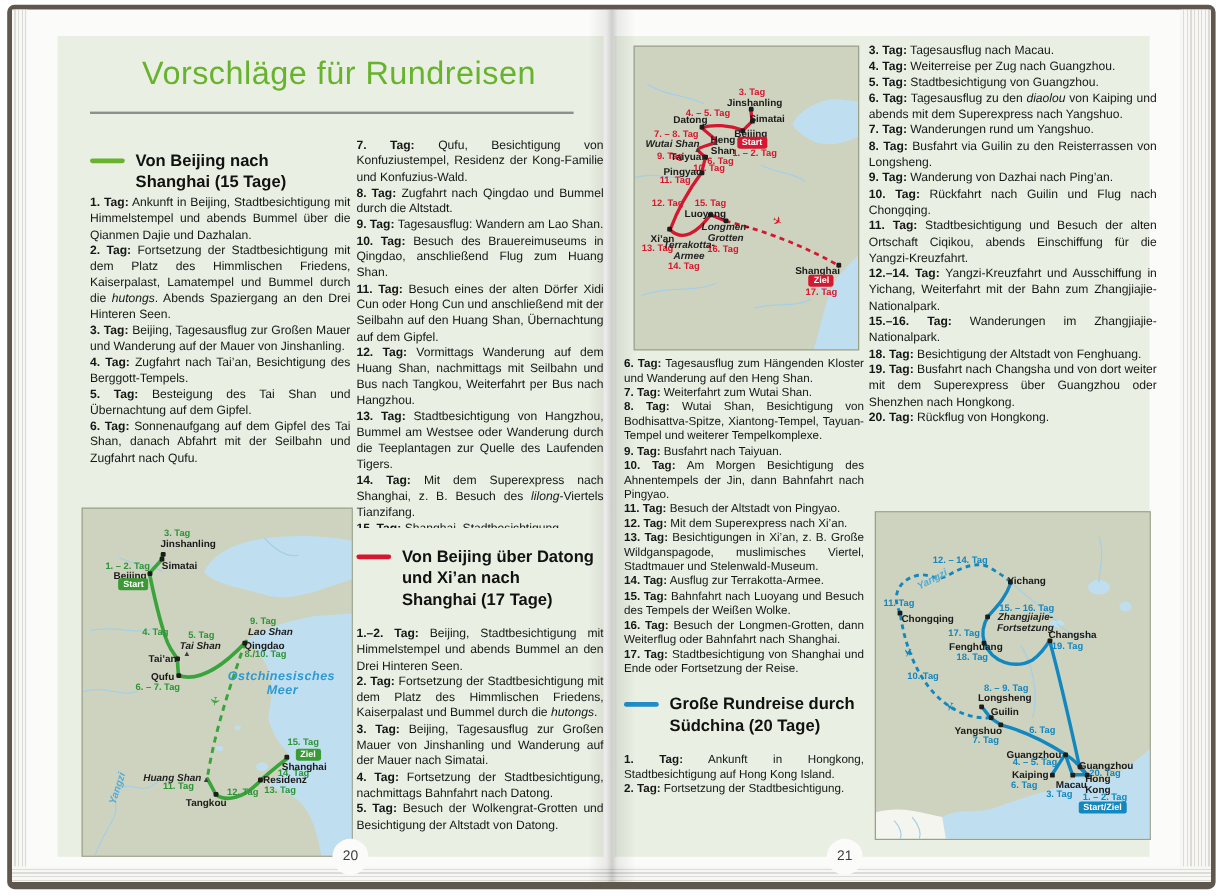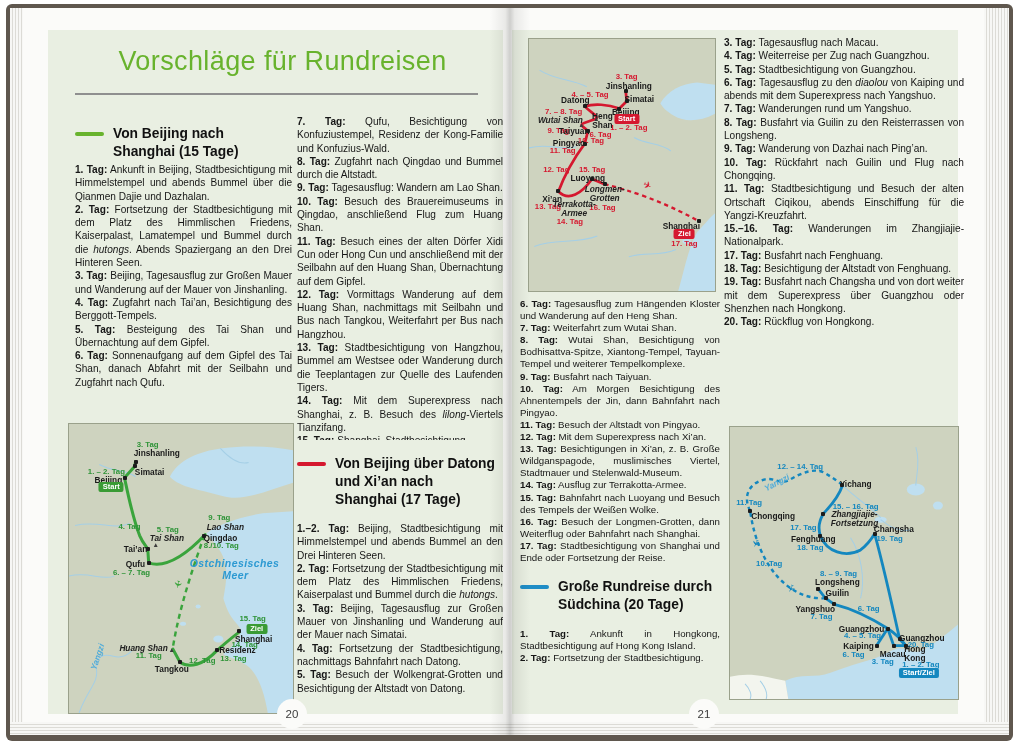--- a/index.html
+++ b/index.html
@@ -268,22 +268,22 @@
     <div class="col fs-a" style="left:212px;top:6px;width:240px;height:386px;">
         <p class="day"><b>3. Tag:</b> Tagesausflug nach Macau.</p>
         <p class="day"><b>4. Tag:</b> Weiterreise per Zug nach Guangzhou.</p>
         <p class="day"><b>5. Tag:</b> Stadtbesichtigung von Guangzhou.</p>
         <p class="day"><b>6. Tag:</b> Tagesausflug zu den <i>diaolou</i> von Kaiping und abends mit dem Superexpress nach Yangshuo.</p>
         <p class="day"><b>7. Tag:</b> Wanderungen rund um Yangshuo.</p>
         <p class="day"><b>8. Tag:</b> Busfahrt via Guilin zu den Reisterrassen von Longsheng.</p>
         <p class="day"><b>9. Tag:</b> Wanderung von Dazhai nach Ping’an.</p>
         <p class="day"><b>10. Tag:</b> Rückfahrt nach Guilin und Flug nach Chongqing.</p>
         <p class="day"><b>11. Tag:</b> Stadtbesichtigung und Besuch der alten Ortschaft Ciqikou, abends Einschiffung für die Yangzi-Kreuzfahrt.</p>
+        <p class="day"><b>12.–14. Tag:</b> Yangzi-Kreuzfahrt und Ausschiffung in Yichang, Weiterfahrt mit der Bahn zum Zhangjiajie-Nationalpark.</p>
         <p class="day"><b>15.–16. Tag:</b> Wanderungen im Zhangjiajie-Nationalpark.</p>
-        <p class="day"><b>17. Tag:</b> Busfahrt nach Fenghuang.</p>
         <p class="day"><b>18. Tag:</b> Besichtigung der Altstadt von Fenghuang.</p>
         <p class="day"><b>19. Tag:</b> Busfahrt nach Changsha und von dort weiter mit dem Superexpress über Guangzhou oder Shenzhen nach Hongkong.</p>
         <p class="day"><b>20. Tag:</b> Rückflug von Hongkong.</p>
       </div>
 
     <div class="map map-blue" style="left:217px;top:396px;width:228px;height:272px;">
       <svg viewBox="0 0 227 270" preserveAspectRatio="none">
         <rect width="227" height="270" fill="#ced3bf"></rect>
         <path d="M227,196 C215,206 203,216 190,222 C180,226 174,218 166,220 C158,222 152,227 143,230 C130,234 115,238 100,244 C85,250 70,244 55,252 L58,270 L227,270 Z" fill="#bfdff0"></path>
         <path d="M0,248 C15,244 30,246 45,250 L55,252 L58,270 L0,270 Z" fill="#f3f5ee"></path>

